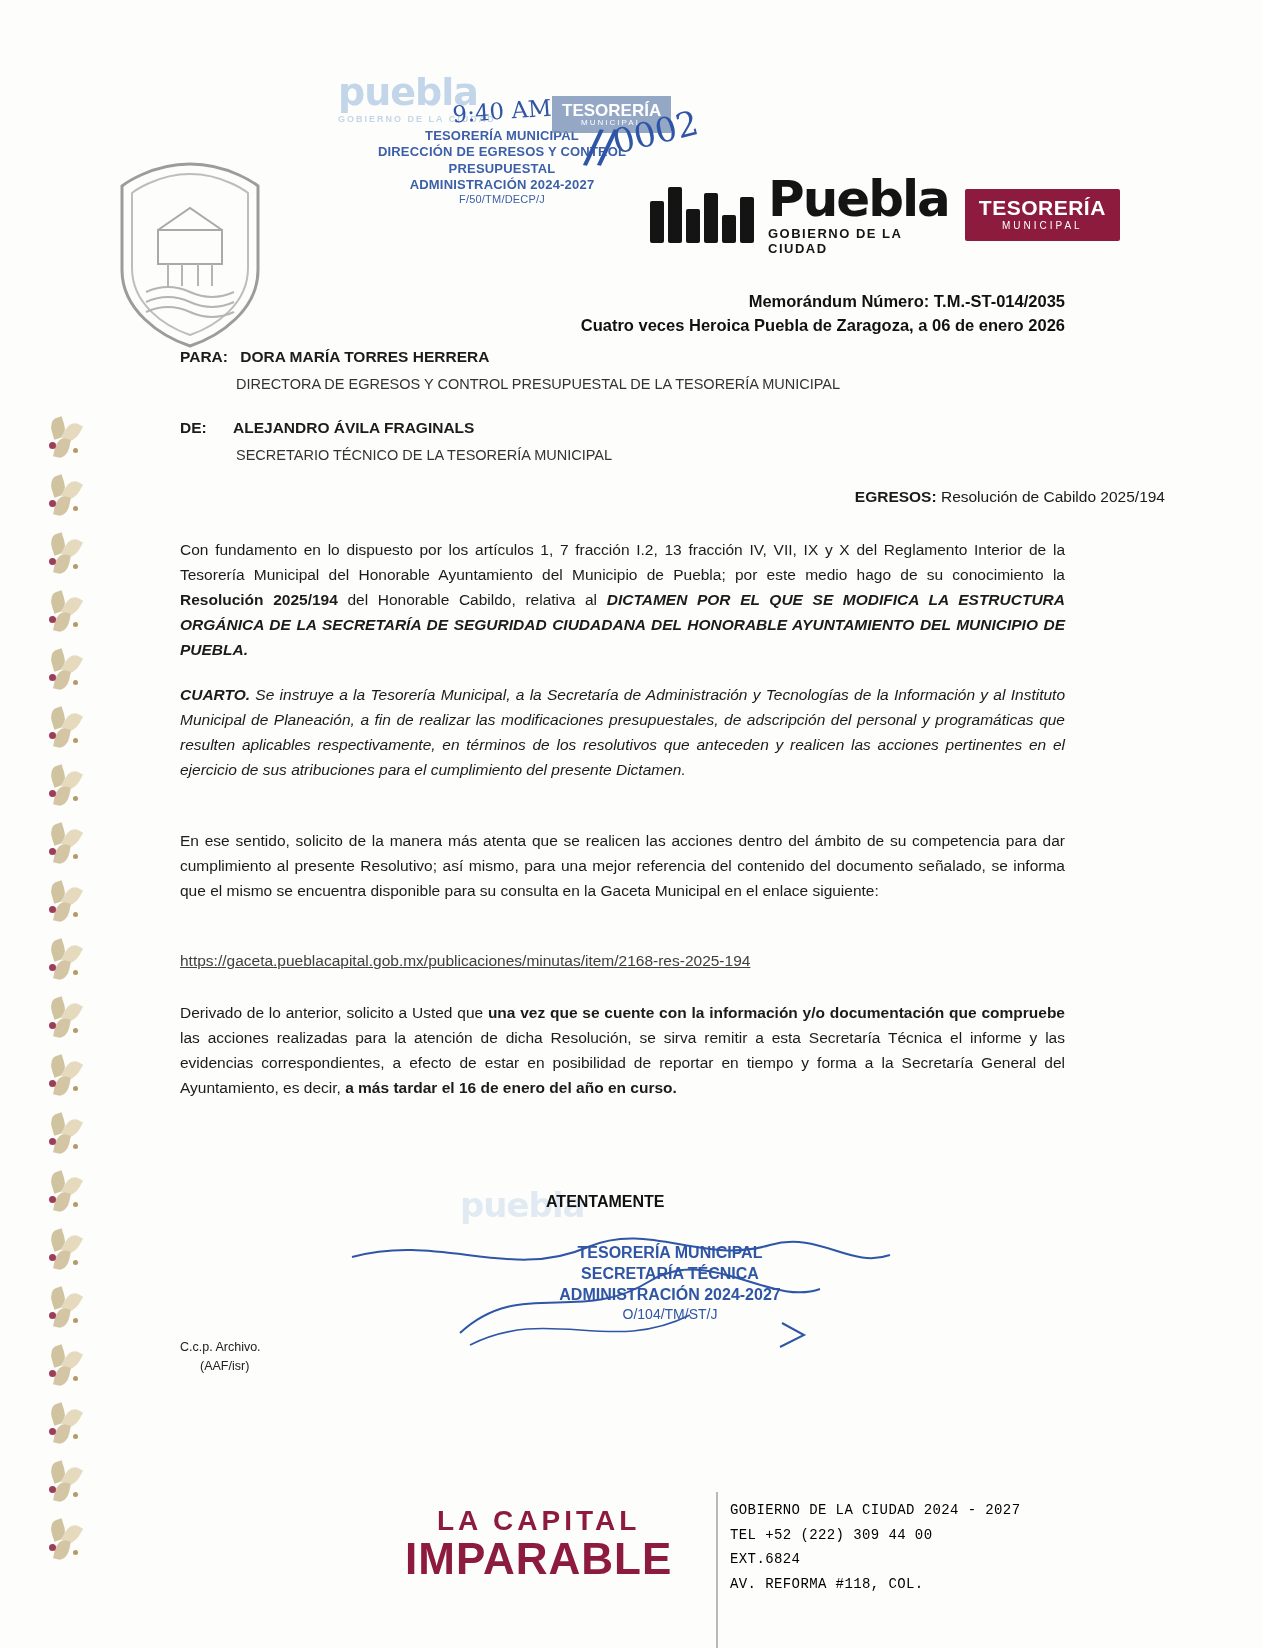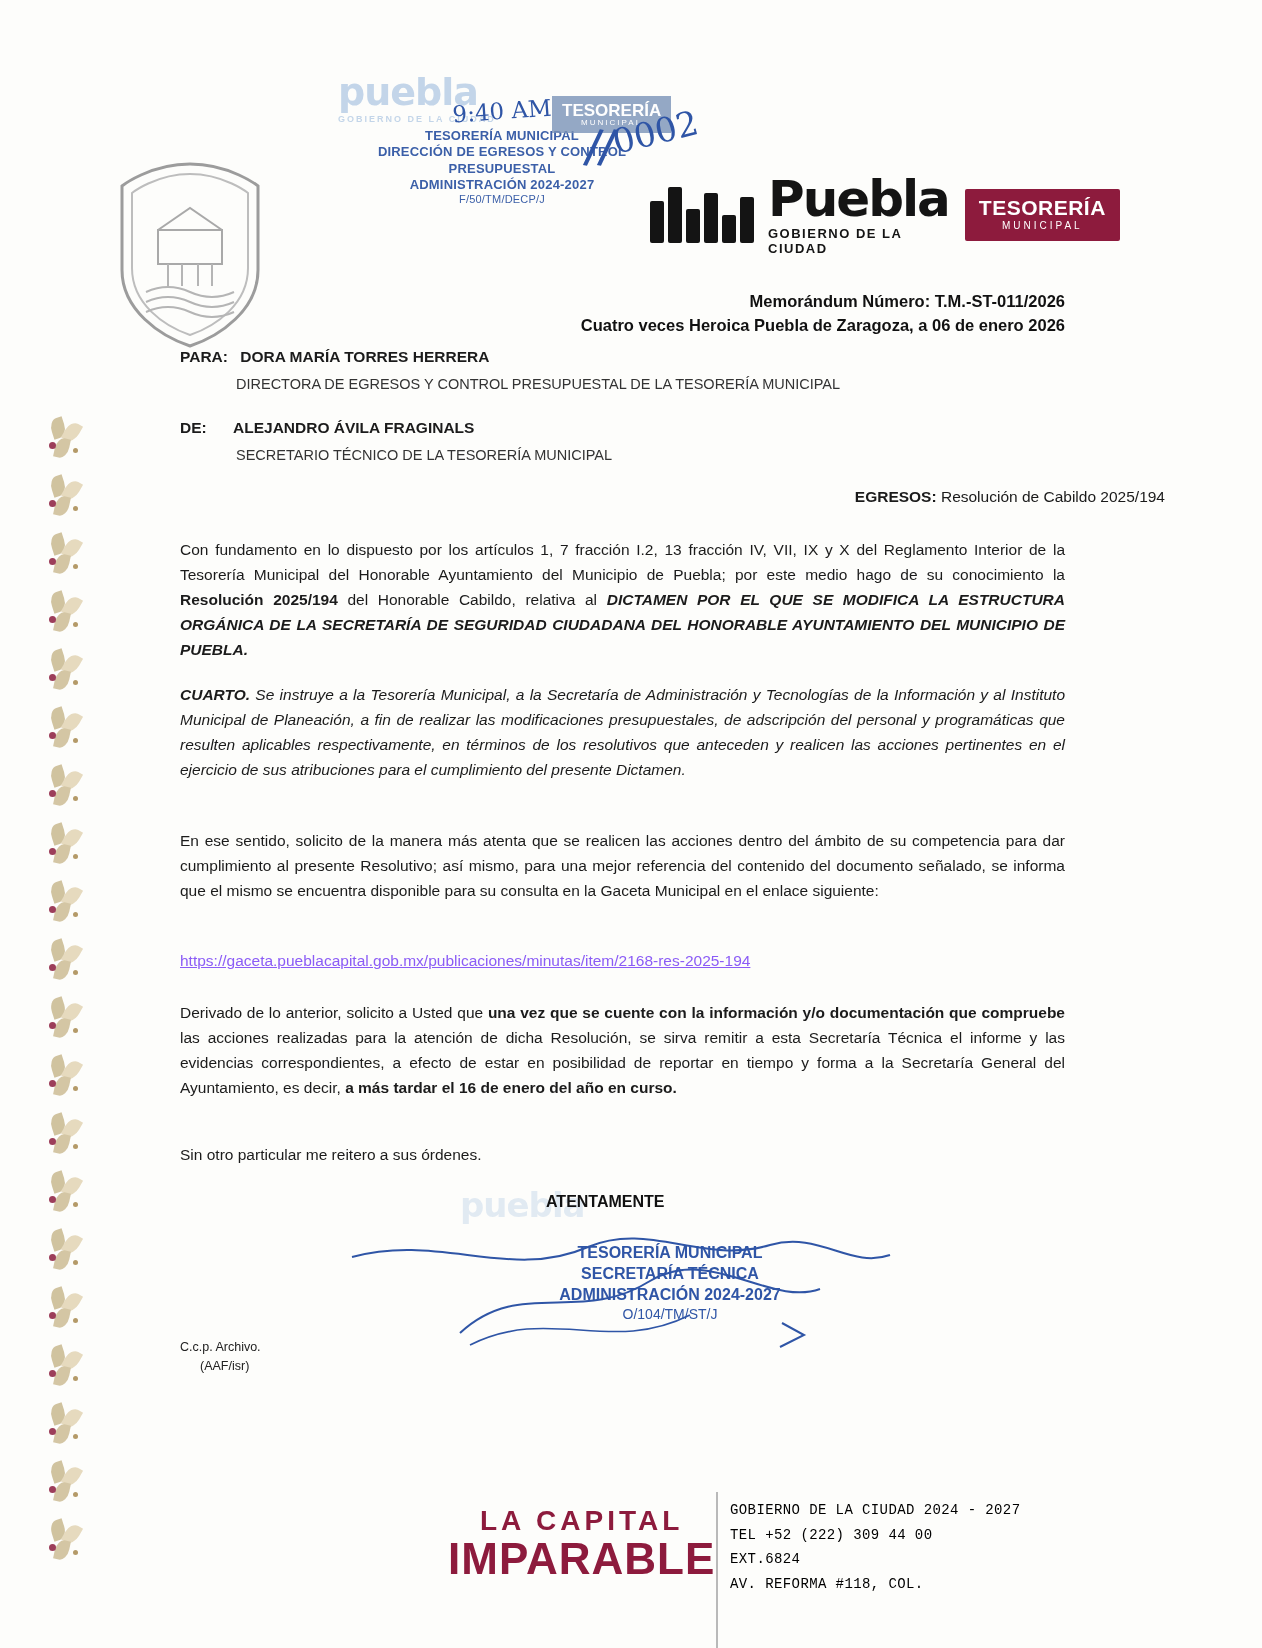--- a/index.html
+++ b/index.html
@@ -72,34 +72,34 @@
 
   
   .memo-head{position:absolute;left:180px;top:290px;width:885px;text-align:right;}
   .memo-head div{font-size:16.5px;font-weight:700;color:#111;line-height:1.45;}
   .block-para{position:absolute;font-size:15.5px;line-height:1.62;color:#1b1b1b;text-align:justify;}
   .lbl{font-weight:700;}
   .role{font-size:14.5px;color:#333;}
   .asunto{position:absolute;right:97px;top:488px;font-size:15.5px;}
   b{font-weight:700;}
   i{font-style:italic;}
-  a.link{color:#8b5cf6;text-decoration:underline;font-size:15.5px;}
+  a.link{color:#404040;text-decoration:underline;font-size:15.5px;}
 
   .sig-area{position:absolute;left:350px;top:1185px;width:560px;height:190px;}
   .atentamente{position:absolute;left:196px;top:8px;font-size:16px;font-weight:700;color:#111;}
   .sig-stamp{position:absolute;left:130px;top:58px;width:380px;text-align:center;color:#2f55a6;
              font-size:16px;font-weight:700;line-height:1.3;}
   .sig-stamp .sm{font-size:14px;font-weight:400;}
   .sig-ghost-logo{position:absolute;left:110px;top:0px;opacity:.4;}
   .scribble{position:absolute;left:0;top:0;width:560px;height:190px;}
 
   .ccp{position:absolute;left:180px;top:1338px;font-size:12.5px;color:#222;line-height:1.5;}
 
   
-  .footer-logo{position:absolute;left:405px;top:1505px;text-align:center;color:#8d1b3d;margin-left:43px;}
+  .footer-logo{position:absolute;left:405px;top:1505px;text-align:center;color:#8d1b3d;}
   .footer-logo .l1{font-size:28px;font-weight:700;letter-spacing:4px;}
   .footer-logo .l2{font-size:44px;font-weight:700;letter-spacing:1px;line-height:1;}
   .footer-addr{position:absolute;left:730px;top:1498px;font-family:"Liberation Mono",monospace;
                font-size:14px;color:#000000;line-height:1.75;letter-spacing:.4px;}
   .footer-rule{position:absolute;left:716px;top:1492px;width:2px;height:156px;background:#b9b9b9;}
 </style>
 </head>
 <body>
 
 <div class="page">
@@ -298,21 +298,21 @@
     </div>
     <div class="tesoreria-badge">
       <div class="t1">TESORERÍA</div>
       <div class="t2">MUNICIPAL</div>
     </div>
   </div>
 
   <div class="memo-head">
     <div>
       <span>Memorándum Número:</span>
-      <span>T.M.-ST-011/2026</span>
+      <span>T.M.-ST-014/2035</span>
     </div>
     <div>Cuatro veces Heroica Puebla de Zaragoza, a 06 de enero 2026</div>
   </div>
 
   <div class="block-para" style="left:180px;top:344px;width:890px;">
     <div><span class="lbl">PARA:</span>
       <span class="lbl" style="margin-left:8px">DORA MARÍA TORRES HERRERA</span></div>
     <div class="role" style="margin-left:56px;margin-top:4px">DIRECTORA DE EGRESOS Y CONTROL PRESUPUESTAL DE LA TESORERÍA MUNICIPAL</div>
   </div>
 
@@ -338,21 +338,20 @@
   <div class="block-para" style="left:180px;top:828px;width:885px;">En ese sentido, solicito de la manera más atenta que se realicen las acciones dentro del ámbito de su competencia para dar cumplimiento al presente Resolutivo; así mismo, para una mejor referencia del contenido del documento señalado, se informa que el mismo se encuentra disponible para su consulta en la Gaceta Municipal en el enlace siguiente:</div>
 
   <div class="block-para" style="left:180px;top:948px;width:885px;">
     <a class="link" href="#">https://gaceta.pueblacapital.gob.mx/publicaciones/minutas/item/2168-res-2025-194</a>
   </div>
 
   <div class="block-para" style="left:180px;top:1000px;width:885px;">
     <span>Derivado de lo anterior, solicito a Usted que </span><b>una vez que se cuente con la información y/o documentación que compruebe</b><span> las acciones realizadas para la atención de dicha Resolución, se sirva remitir a esta Secretaría Técnica el informe y las evidencias correspondientes, a efecto de estar en posibilidad de reportar en tiempo y forma a la Secretaría General del Ayuntamiento, es decir, </span><b>a más tardar el 16 de enero del año en curso.</b>
   </div>
 
-  <div class="block-para" style="left:180px;top:1142px;width:885px;">Sin otro particular me reitero a sus órdenes.</div>
 
   <div class="sig-area">
     <div class="sig-ghost-logo">
       <div class="logo-text" style="font-size:34px;opacity:.55">puebla</div>
     </div>
     <div class="atentamente">ATENTAMENTE</div>
     <svg class="scribble" viewBox="0 0 560 190">
       <path d="M2 72 C90 48 160 96 238 62 C300 36 352 80 420 60 C470 46 500 84 540 70" fill="none" stroke="#2f55a6" stroke-width="2"></path>
       <path d="M110 148 C170 92 230 140 300 96 C360 60 420 122 470 104" fill="none" stroke="#2f55a6" stroke-width="2"></path>
       <path d="M120 160 C200 120 260 170 340 130" fill="none" stroke="#2f55a6" stroke-width="1.6"></path>

